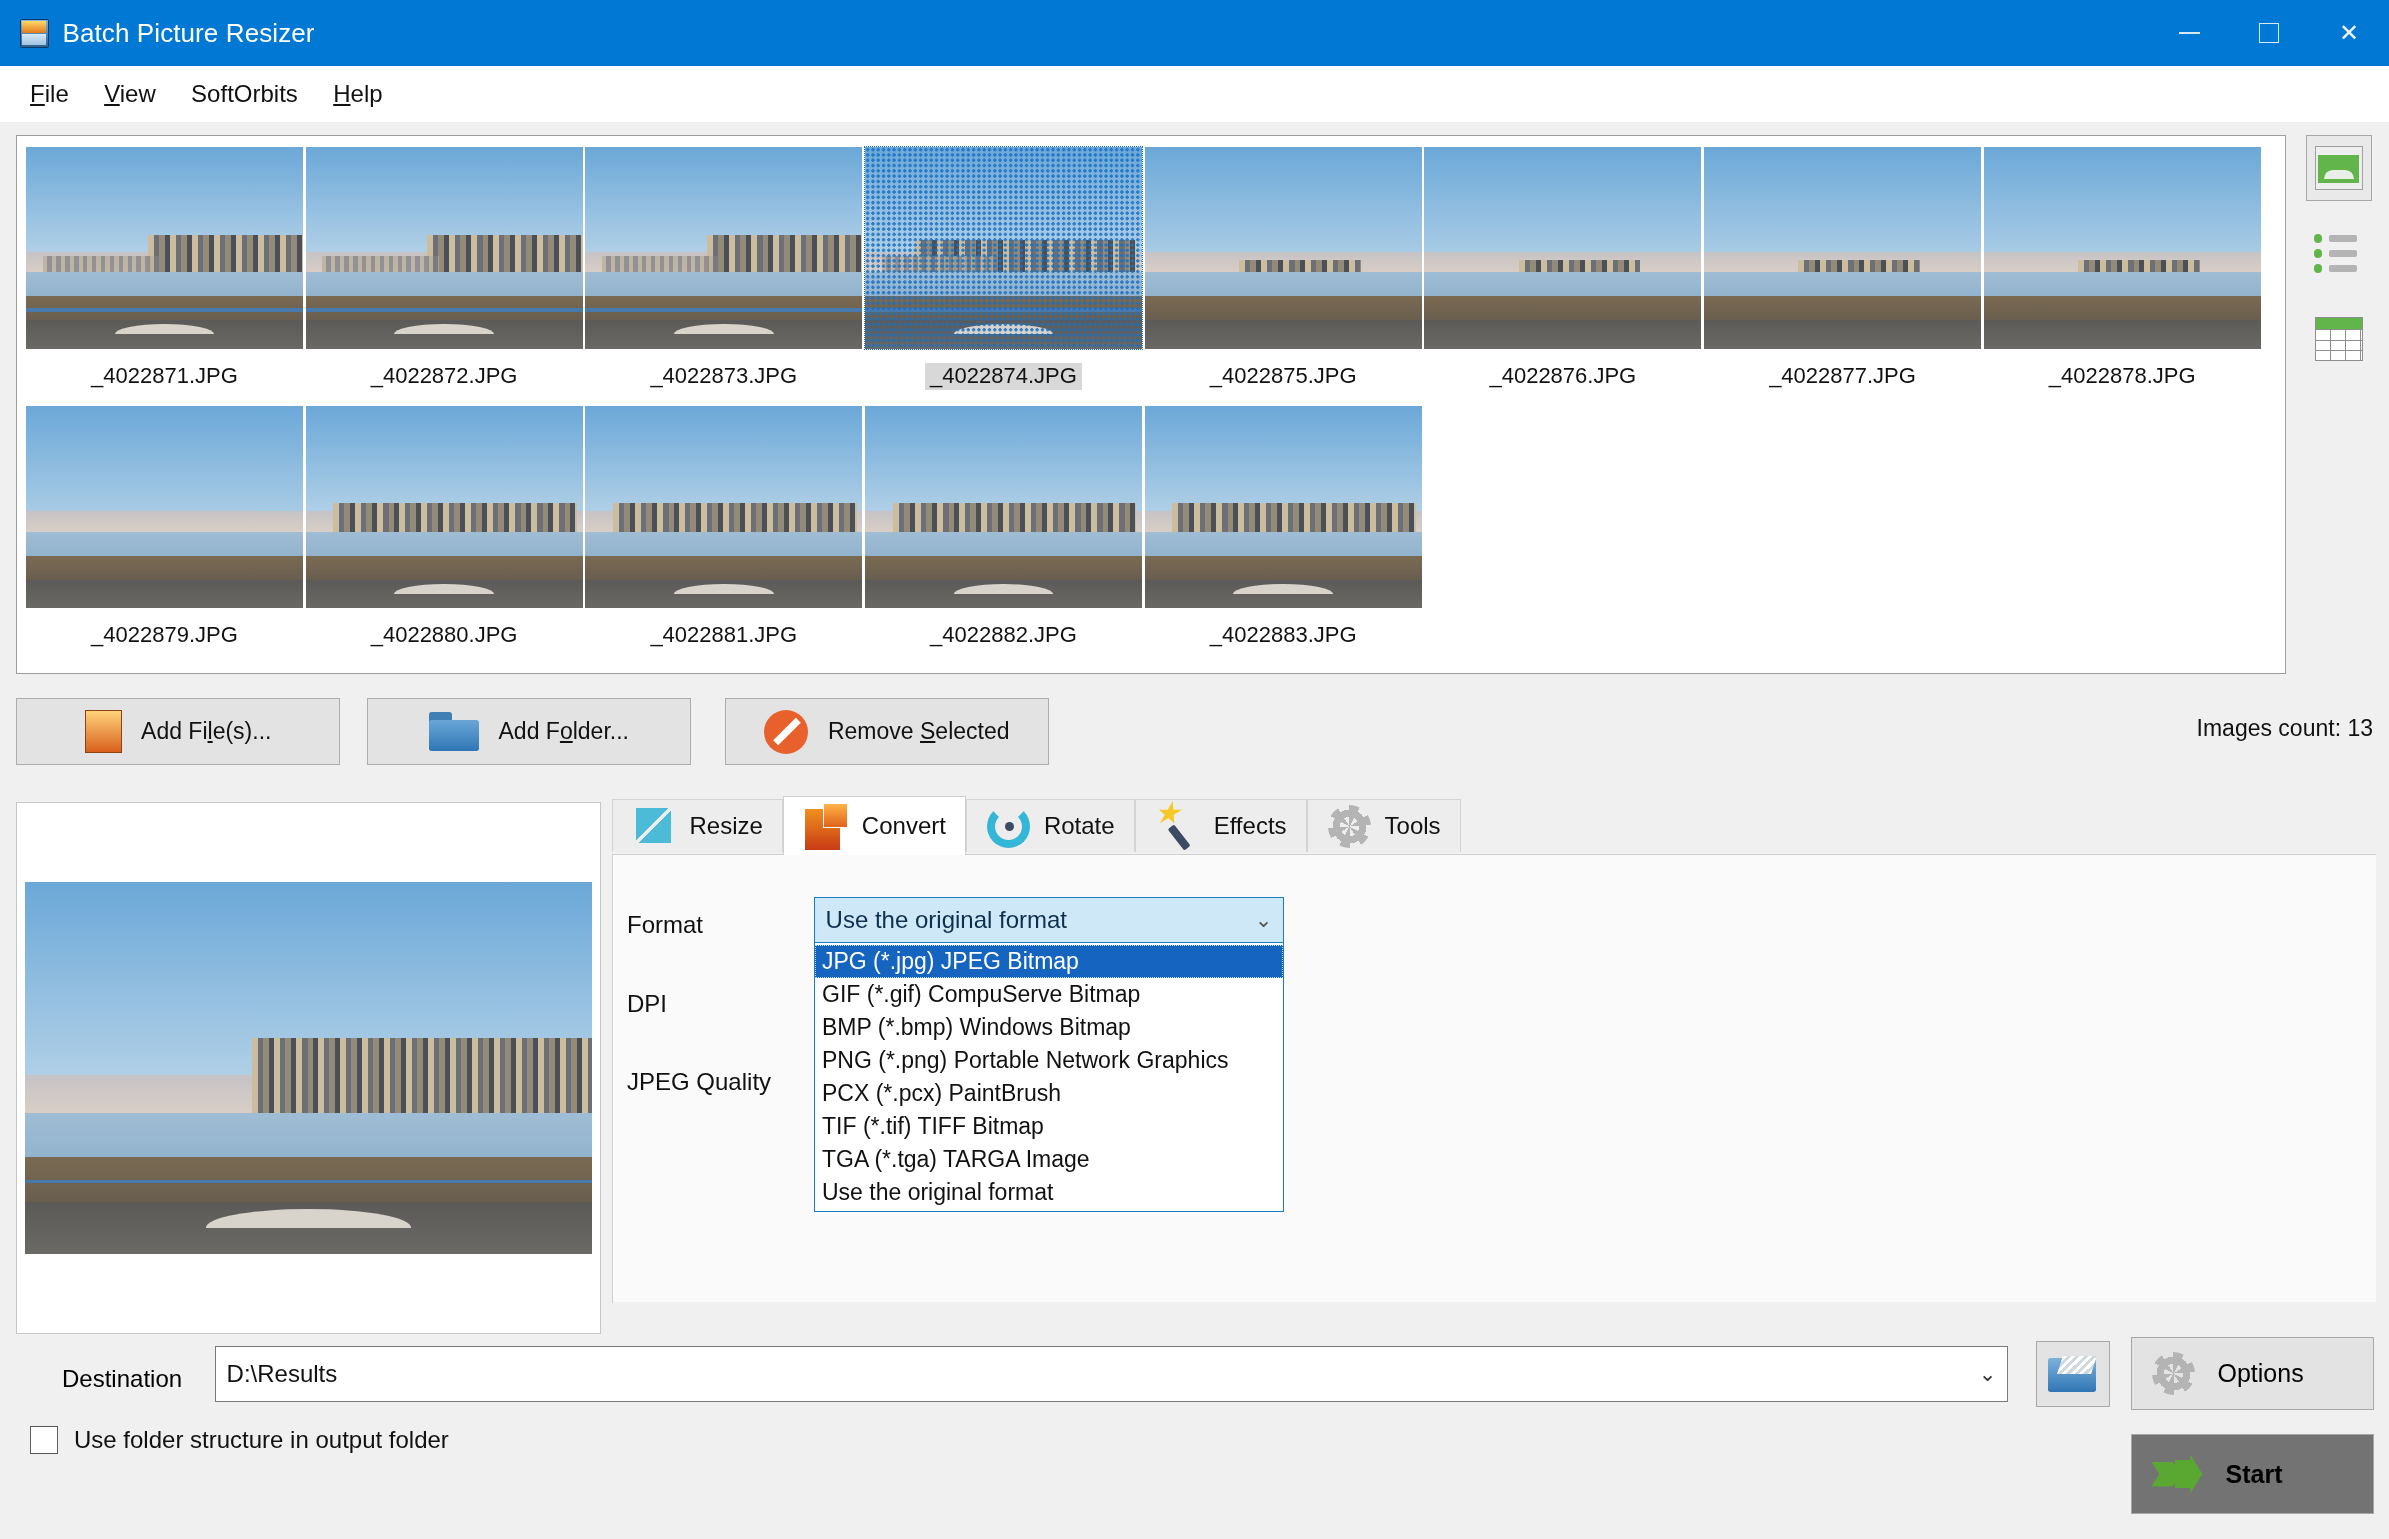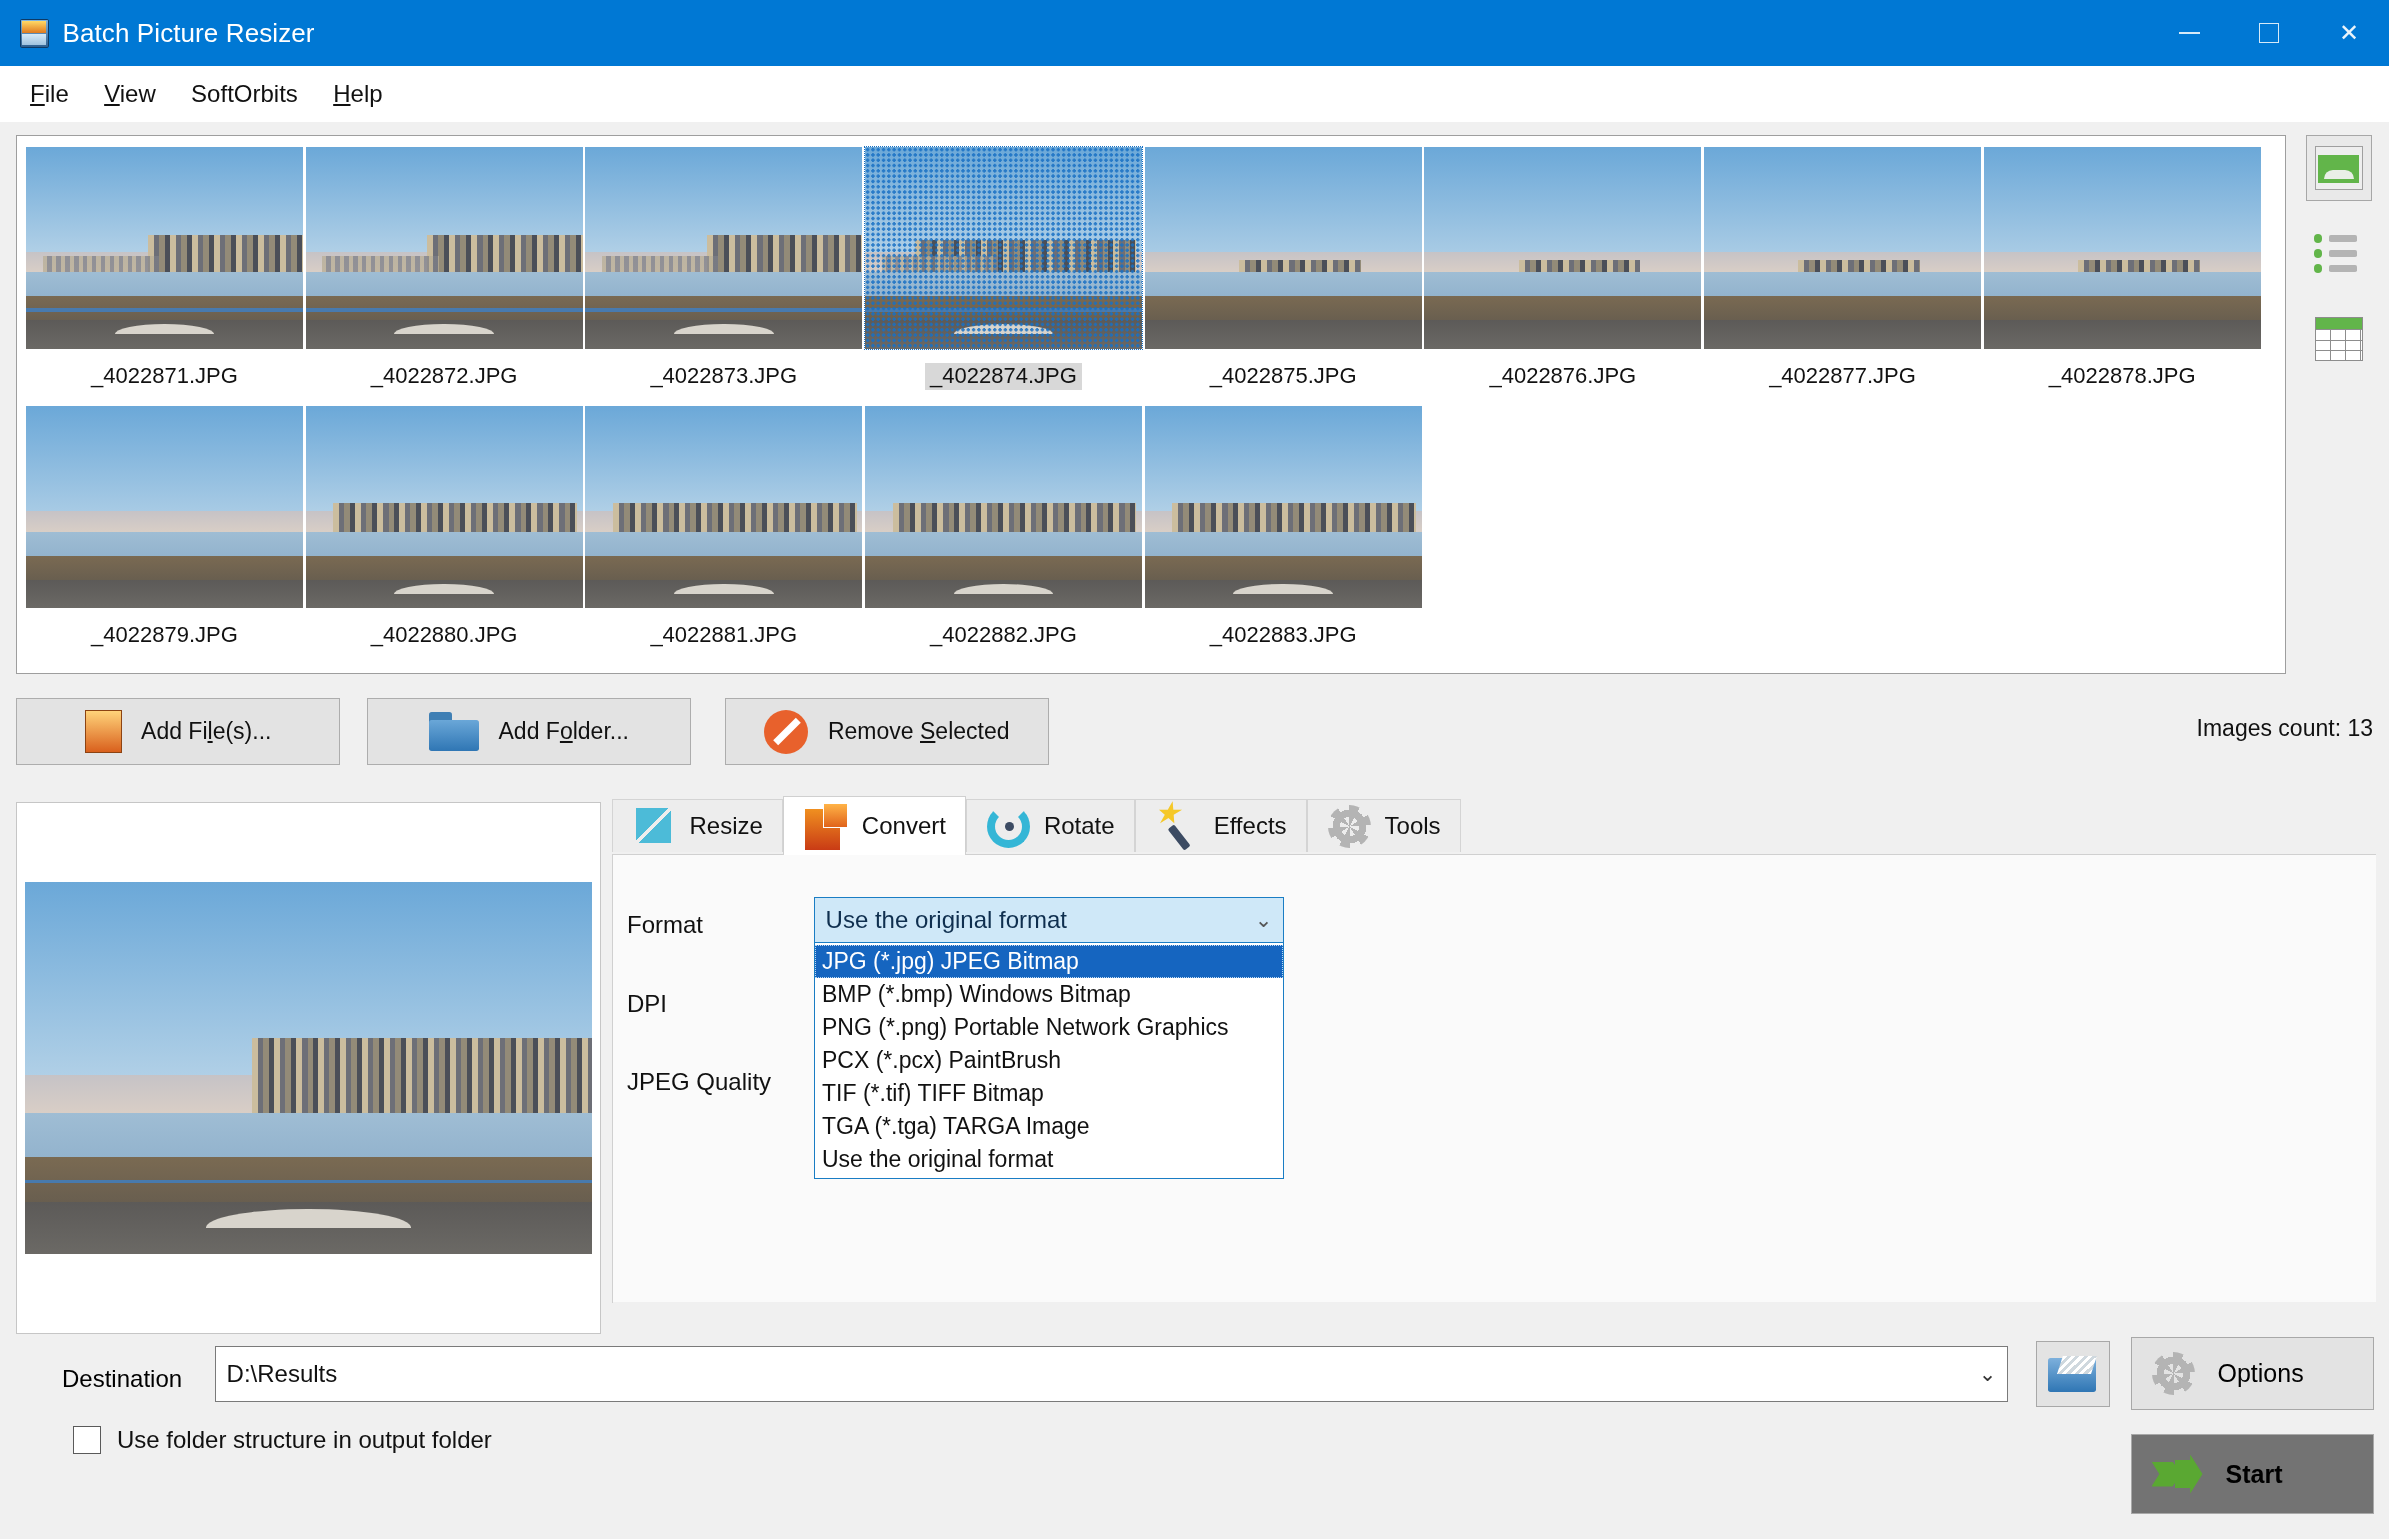--- a/index.html
+++ b/index.html
@@ -244,21 +244,21 @@
   .start-btn{
     position:absolute; left:2131px; top:1434px; width:243px; height:80px;
     background:#737373; border:0.9px solid #a8a8a8; display:flex; align-items:center; gap:23px; padding:0 19.5px;
     font-size:25px; font-weight:bold;
   }
   .icon-start{ width:51px; height:39px; position:relative;}
   .icon-start:before{content:"";position:absolute;left:0;top:7px;width:30px;height:25px;background:#5aa832;
       clip-path:polygon(0 0,70% 0,100% 50%,70% 100%,0 100%,26% 50%);}
   .icon-start:after{content:"";position:absolute;left:23px;top:0;width:28px;height:39px;background:#5aa832;
       clip-path:polygon(0 14%,56% 14%,56% 0,100% 50%,56% 100%,56% 86%,0 86%);}
-  .chk-row{ position:absolute; left:30px; top:1426px; display:flex; align-items:center; gap:16px;margin-left:43px; }
+  .chk-row{ position:absolute; left:30px; top:1426px; display:flex; align-items:center; gap:16px; }
   .chk-box{ width:28px; height:28px; border:1.8px solid #5a5a5a; background:#fff;}
   .chk-label{ font-size:24px; color:#111; white-space:nowrap;}
 </style>
 </head>
 <body>
 
 <div class="titlebar">
   <div class="title-left">
     <div class="app-icon"></div>
     <div class="title-text">Batch Picture Resizer</div>
@@ -544,20 +544,21 @@
 <div class="form-label" style="left:627px; top:990px">DPI</div>
 <div class="form-label" style="left:627px; top:1068px">JPEG Quality</div>
 
 <div class="combo-format">
   <span>Use the original format</span>
   <span class="chev">⌄</span>
 </div>
 
 <div class="dropdown">
   <div class="dd-item selected">JPG (*.jpg) JPEG Bitmap</div>
+  <div class="dd-item">GIF (*.gif) CompuServe Bitmap</div>
   <div class="dd-item">BMP (*.bmp) Windows Bitmap</div>
   <div class="dd-item">PNG (*.png) Portable Network Graphics</div>
   <div class="dd-item">PCX (*.pcx) PaintBrush</div>
   <div class="dd-item">TIF (*.tif) TIFF Bitmap</div>
   <div class="dd-item">TGA (*.tga) TARGA Image</div>
   <div class="dd-item">Use the original format</div>
 </div>
 
 <div class="dest-label">Destination</div>
 <div class="dest-combo">

